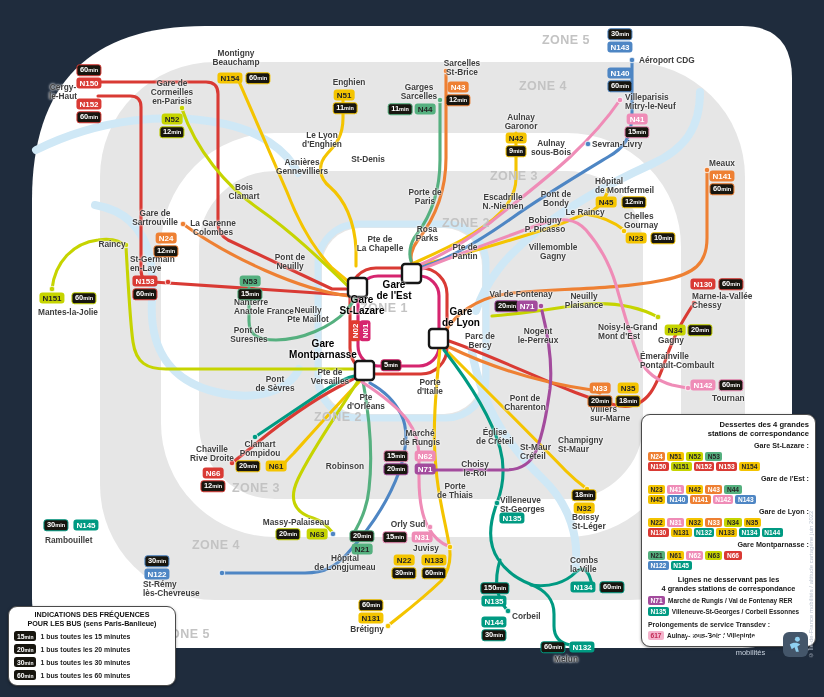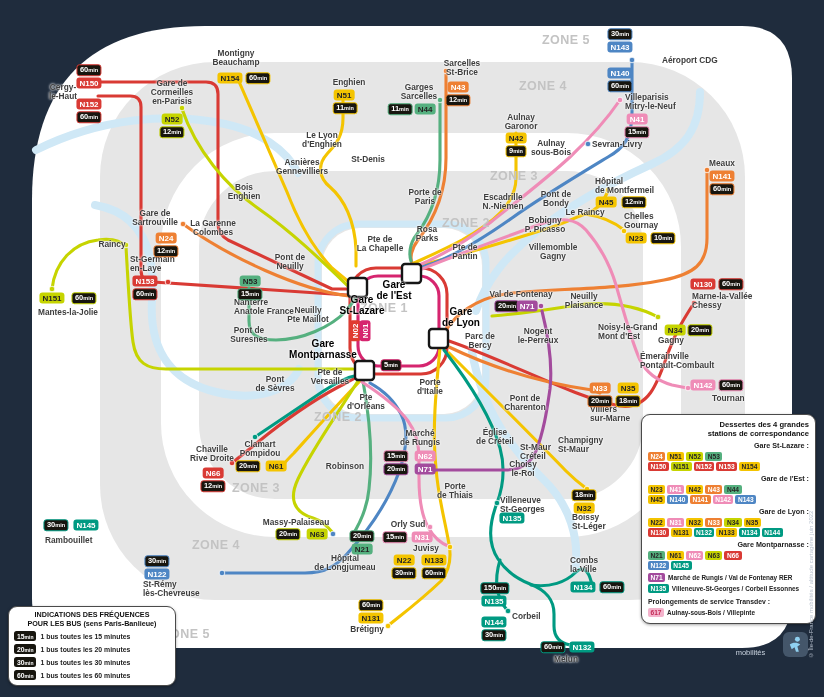--- a/index.html
+++ b/index.html
@@ -166,21 +166,21 @@
       <div class="lbl" style="left: 172px; top: 92px;">Gare de
 Cormeilles
 en-Parisis</div>
       <div class="lbl" style="left: 236px; top: 58px;">Montigny
 Beauchamp</div>
       <div class="lbl" style="left: 349px; top: 82px;">Enghien</div>
       <div class="lbl" style="left: 419px; top: 92px;">Garges
 Sarcelles</div>
       <div class="lbl" style="left: 462px; top: 68px;">Sarcelles
 St-Brice</div>
-      <div class="lbl la" style="left: 639px; top: 60px; margin-left: 23px;">Aéroport CDG</div>
+      <div class="lbl la" style="left: 639px; top: 60px;">Aéroport CDG</div>
       <div class="lbl la" style="left: 625px; top: 102px;">Villeparisis
 Mitry-le-Neuf</div>
       <div class="lbl la" style="left: 592px; top: 144px;">Sevran-Livry</div>
       <div class="lbl" style="left: 521px; top: 122px;">Aulnay
 Garonor</div>
       <div class="lbl" style="left: 551px; top: 148px;">Aulnay
 sous-Bois</div>
       <div class="lbl" style="left: 722px; top: 163px;">Meaux</div>
       <div class="lbl la" style="left: 595px; top: 186px;">Hôpital
 de Montfermeil</div>
@@ -194,21 +194,21 @@
       <div class="lbl" style="left: 553px; top: 252px;">Villemomble
 Gagny</div>
       <div class="lbl" style="left: 503px; top: 202px;">Escadrille
 N.-Niemen</div>
       <div class="lbl" style="left: 368px; top: 159px;">St-Denis</div>
       <div class="lbl" style="left: 322px; top: 140px;">Le Lyon
 d'Enghien</div>
       <div class="lbl" style="left: 302px; top: 167px;">Asnières
 Gennevilliers</div>
       <div class="lbl" style="left: 244px; top: 192px;">Bois
-Enghien</div>
+Clamart</div>
       <div class="lbl" style="left: 213px; top: 228px;">La Garenne
 Colombes</div>
       <div class="lbl" style="left: 155px; top: 218px;">Gare de
 Sartrouville</div>
       <div class="lbl" style="left: 112px; top: 244px;">Raincy</div>
       <div class="lbl la" style="left: 130px; top: 264px;">St-Germain
 en-Laye</div>
       <div class="lbl la" style="left: 38px; top: 312px;">Mantes-la-Jolie</div>
       <div class="lbl la" style="left: 234px; top: 307px;">Nanterre
 Anatole France</div>
@@ -244,21 +244,21 @@
       <div class="lbl la" style="left: 558px; top: 445px;">Champigny
 St-Maur</div>
       <div class="lbl la" style="left: 520px; top: 452px;">St-Maur
 Créteil</div>
       <div class="lbl" style="left: 495px; top: 437px;">Église
 de Créteil</div>
       <div class="lbl" style="left: 525px; top: 403px;">Pont de
 Charenton</div>
       <div class="lbl" style="left: 480px; top: 341px;">Parc de
 Bercy</div>
-      <div class="lbl" style="left: 475px; top: 469px; margin-left: 48px;">Choisy
+      <div class="lbl" style="left: 475px; top: 469px;">Choisy
 le-Roi</div>
       <div class="lbl" style="left: 455px; top: 491px;">Porte
 de Thiais</div>
       <div class="lbl" style="left: 420px; top: 438px;">Marché
 de Rungis</div>
       <div class="lbl" style="left: 345px; top: 466px;">Robinson</div>
       <div class="lbl" style="left: 430px; top: 387px;">Porte
 d'Italie</div>
       <div class="lbl" style="left: 366px; top: 402px;">Pte
 d'Orléans</div>
@@ -462,20 +462,22 @@
           <span class="lb" style="background: rgb(244, 196, 0); color: rgb(38, 38, 38);">N61</span>
           <span class="lb" style="background: rgb(239, 140, 183); color: rgb(255, 255, 255);">N62</span>
           <span class="lb" style="background: rgb(198, 212, 0); color: rgb(38, 38, 38);">N63</span>
           <span class="lb" style="background: rgb(217, 58, 52); color: rgb(255, 255, 255);">N66</span>
         </div>
         <div class="brow">
           <span class="lb" style="background: rgb(78, 134, 196); color: rgb(255, 255, 255);">N122</span>
           <span class="lb" style="background: rgb(0, 154, 130); color: rgb(255, 255, 255);">N145</span>
         </div>
       </div>
+    <div class="sec">Lignes ne desservant pas les
+4 grandes stations de correspondance</div>
     <div id="noserve">
         <div class="ent">
           <span class="lb" style="background: rgb(163, 75, 157); color: rgb(255, 255, 255);">N71</span>
           <span>Marché de Rungis / Val de Fontenay RER</span>
         </div>
         <div class="ent">
           <span class="lb" style="background: rgb(0, 154, 130); color: rgb(255, 255, 255);">N135</span>
           <span>Villeneuve-St-Georges / Corbeil Essonnes</span>
         </div>
       </div>

